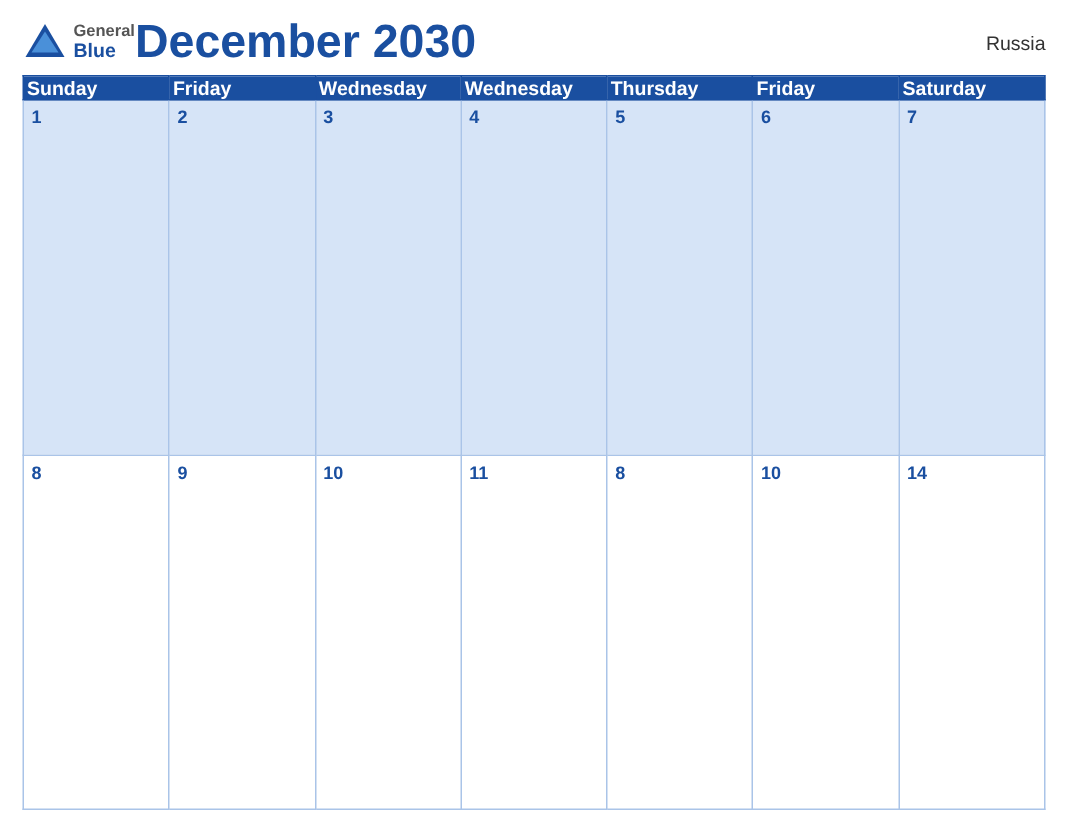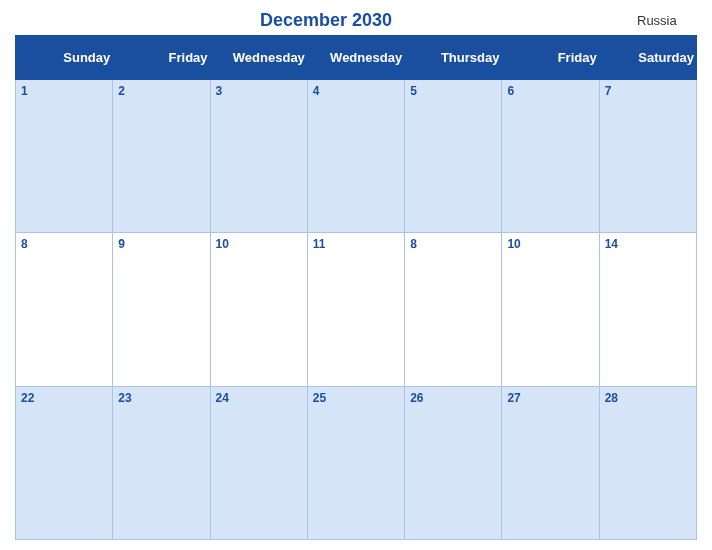--- a/index.html
+++ b/index.html
@@ -45,47 +45,47 @@
       color: #1a4fa0;
       font-weight: bold;
     }
 
     .logo-icon {
       width: 30px;
       height: 30px;
     }
 
     .calendar-title {
-      font-size: 18px;
+      font-size: 31px;
       font-weight: bold;
       color: #1a4fa0;
-      text-align: center;
+      text-align: left;
       flex: 1;
     }
 
     .country-label {
       font-size: 13px;
       color: #333;
       min-width: 60px;
-      text-align: left;
+      text-align: right;
     }
 
     .calendar-table {
       width: 100%;
       border-collapse: collapse;
       flex: 1;
     }
 
     .calendar-table thead tr th {
       background-color: #1a4fa0;
       color: #fff;
       font-size: 13px;
       font-weight: bold;
-      text-align: right;
-      padding: 14px 2px;
+      text-align: left;
+      padding: 0 2px;
       border: 1px solid #1a4fa0;
     }
 
     .calendar-table tbody tr {
       height: 72px;
     }
 
     .calendar-table tbody tr:nth-child(odd) td {
       background-color: #d6e4f7;
     }
@@ -111,20 +111,30 @@
     }
 
     .empty-cell {
       background-color: inherit;
     }
   </style>
 </head>
 <body>
 
 <div class="header-row">
+  <div class="logo">
+    <svg class="logo-icon" viewBox="0 0 30 30" xmlns="http://www.w3.org/2000/svg">
+      <polygon points="15,3 28,25 2,25" fill="#1a4fa0"></polygon>
+      <polygon points="15,8 24,22 6,22" fill="#4a90d9"></polygon>
+    </svg>
+    <div class="logo-text">
+      <span class="logo-general">General</span>
+      <span class="logo-blue">Blue</span>
+    </div>
+  </div>
   <div class="calendar-title">December 2030</div>
   <div class="country-label">Russia</div>
 </div>
 
 <table class="calendar-table">
   <thead>
     <tr>
       <th>Sunday</th>
       <th>Friday</th>
       <th>Wednesday</th>
@@ -146,23 +156,14 @@
       </tr>
       <tr>
         <td><span class="day-number">8</span></td>
         <td><span class="day-number">9</span></td>
         <td><span class="day-number">10</span></td>
         <td><span class="day-number">11</span></td>
         <td><span class="day-number">8</span></td>
         <td><span class="day-number">10</span></td>
         <td><span class="day-number">14</span></td>
       </tr>
-      <tr>
-        <td><span class="day-number">22</span></td>
-        <td><span class="day-number">23</span></td>
-        <td><span class="day-number">24</span></td>
-        <td><span class="day-number">25</span></td>
-        <td><span class="day-number">26</span></td>
-        <td><span class="day-number">27</span></td>
-        <td><span class="day-number">28</span></td>
-      </tr>
     </tbody>
 </table>
 
 </body></html>

